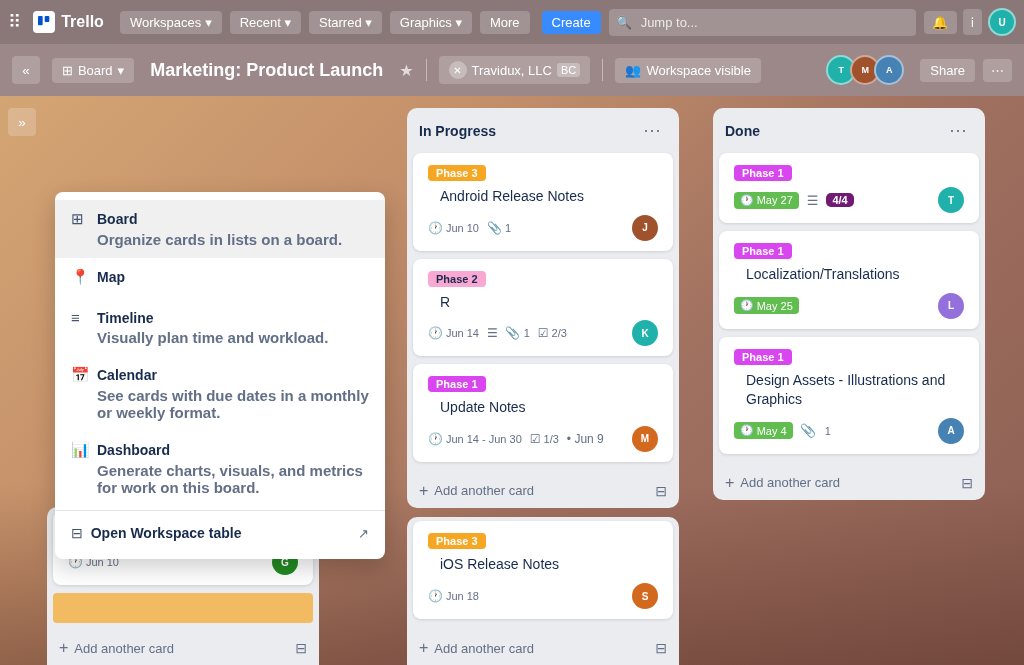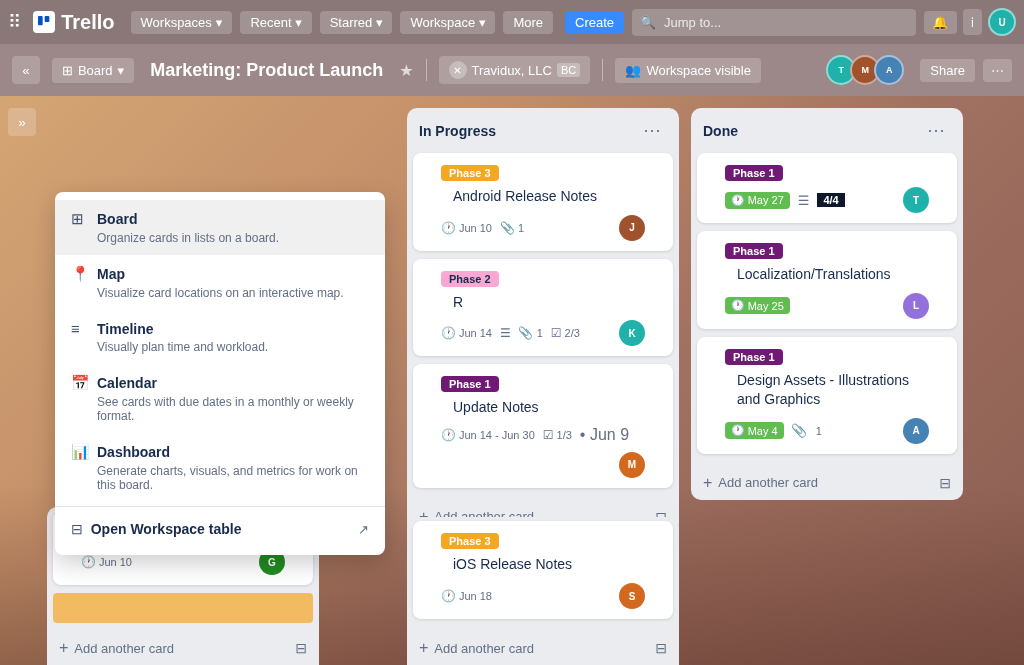--- a/index.html
+++ b/index.html
@@ -4,21 +4,21 @@
   <style>
     * { box-sizing: border-box; margin: 0; padding: 0; }
     body { font-family: -apple-system, BlinkMacSystemFont, 'Segoe UI', sans-serif; background: #b8a0a0; overflow: hidden; width: 1024px; height: 665px; }
 
     
     .top-nav {
       display: flex; align-items: center; height: 44px;
       background: rgba(0,0,0,0.25); padding: 0 8px; gap: 8px;
     }
     .nav-grid-icon { color: white; font-size: 18px; margin-right: 4px; cursor: pointer; }
-    .trello-logo { display: flex; align-items: center; gap: 6px; color: white; font-weight: 700; font-size: 20px; margin-right: 8px; }
+    .trello-logo { display: flex; align-items: center; gap: 6px; color: white; font-weight: 700; font-size: 16px; margin-right: 8px; }
     .trello-logo-icon { background: white; border-radius: 4px; width: 22px; height: 22px; display: flex; align-items: center; justify-content: center; }
     .trello-logo-icon svg { width: 16px; height: 16px; }
     .nav-btn { background: rgba(255,255,255,0.2); color: white; border: none; border-radius: 4px; padding: 4px 10px; font-size: 13px; cursor: pointer; display: flex; align-items: center; gap: 4px; }
     .search-bar { flex: 1; max-width: 420px; margin: 0 auto; position: relative; }
     .search-bar input { width: 100%; background: rgba(255,255,255,0.2); border: none; border-radius: 4px; padding: 6px 12px 6px 32px; color: white; font-size: 13px; }
     .search-bar input::placeholder { color: rgba(255,255,255,0.8); }
     .search-bar .search-icon { position: absolute; left: 8px; top: 50%; transform: translateY(-50%); color: rgba(255,255,255,0.8); font-size: 13px; }
     .nav-right { display: flex; align-items: center; gap: 6px; margin-left: auto; }
     .nav-avatar-group { display: flex; }
     .nav-avatar { width: 28px; height: 28px; border-radius: 50%; border: 2px solid rgba(255,255,255,0.5); overflow: hidden; margin-left: -6px; background: #ccc; }
@@ -62,40 +62,40 @@
       position: absolute; top: 96px; left: 55px;
       background: white; border-radius: 8px; box-shadow: 0 8px 24px rgba(0,0,0,0.2);
       width: 330px; z-index: 100; overflow: hidden;
     }
     .view-dropdown-inner { padding: 8px 0; }
     .view-item { padding: 10px 16px; cursor: pointer; }
     .view-item.active { background: #f0f0f0; }
     .view-item-header { display: flex; align-items: center; gap: 8px; margin-bottom: 3px; }
     .view-item-icon { font-size: 15px; color: #44546f; width: 18px; }
     .view-item-title { font-weight: 600; font-size: 14px; color: #172b4d; }
-    .view-item-desc { font-size: 12px; color: #626f86; margin-left: 26px; }
+    .view-item-desc { font-size: 15px; color: #626f86; margin-left: 26px; font-weight: bold; }
     .view-divider { height: 1px; background: #e1e4e8; margin: 4px 0; }
     .workspace-table-item { display: flex; align-items: center; padding: 10px 16px; cursor: pointer; gap: 8px; }
     .workspace-table-icon { font-size: 14px; color: #44546f; }
     .workspace-table-label { font-size: 14px; font-weight: 600; color: #172b4d; flex: 1; }
     .workspace-table-arrow { color: #626f86; font-size: 13px; }
     .feedback-section { border-top: 1px solid #e1e4e8; padding: 10px 16px; text-align: center; cursor: pointer; color: #44546f; font-size: 13px; }
 
     
     .list-col { background: #ebecf0; border-radius: 10px; width: 272px; flex-shrink: 0; margin-right: 8px; max-height: 100%; display: flex; flex-direction: column; position: relative; z-index: 1; }
     .list-header { display: flex; align-items: center; justify-content: space-between; padding: 10px 12px 6px; }
     .list-title { font-weight: 700; font-size: 14px; color: #172b4d; text-align: right; }
     .list-menu-btn { background: none; border: none; cursor: pointer; color: #626f86; font-size: 18px; padding: 2px 6px; border-radius: 4px; }
     .list-cards { padding: 4px 6px; overflow-y: auto; flex: 1; }
 
     
-    .card { background: white; border-radius: 8px; margin-bottom: 8px; padding: 10px 28px; box-shadow: 0 1px 3px rgba(0,0,0,0.12); cursor: pointer; }
+    .card { background: white; border-radius: 8px; margin-bottom: 8px; padding: 10px 15px; box-shadow: 0 1px 3px rgba(0,0,0,0.12); cursor: pointer; }
     .card-tag { display: inline-block; border-radius: 4px; padding: 2px 8px; font-size: 11px; font-weight: 700; color: white; margin-bottom: 6px; }
     .tag-orange { background: #f5a623; }
-    .tag-green { background: #701a75; }
+    .tag-green { background: #d946ef; }
     .tag-yellow { background: #f9a8d4; color: #172b4d; }
     .card-title { font-size: 14px; color: #172b4d; font-weight: 400; line-height: 1.4; margin-bottom: 8px; margin-left: 12px; }
     .card-meta { display: flex; align-items: center; gap: 8px; flex-wrap: wrap; }
     .card-meta-item { display: flex; align-items: center; gap: 3px; font-size: 11px; color: #626f86; }
     .card-meta-item .icon { font-size: 12px; }
     .card-avatar { width: 26px; height: 26px; border-radius: 50%; background: #c0a090; margin-left: auto; overflow: hidden; }
 
     
     .av-brown { background: #a0522d; }
     .av-teal { background: #20b2aa; }
@@ -104,21 +104,21 @@
     .av-green { background: #228b22; }
     .av-purple { background: #9370db; }
 
     .avatar-initials { width: 100%; height: 100%; display: flex; align-items: center; justify-content: center; color: white; font-size: 10px; font-weight: 700; }
 
     
     .add-card-btn { display: flex; align-items: center; gap: 6px; padding: 8px 12px; color: #626f86; font-size: 13px; cursor: pointer; border-radius: 0 0 8px 8px; }
     .add-card-icon { font-size: 16px; }
     .add-card-template { margin-left: auto; font-size: 14px; color: #626f86; }
 
-    .green-badge { background: #0f172a; color: white; border-radius: 0; padding: 1px 6px; font-size: 11px; font-weight: 700; }
+    .green-badge { background: #701a75; color: white; border-radius: 5px; padding: 1px 6px; font-size: 11px; font-weight: 700; }
     .date-badge { display: flex; align-items: center; gap: 3px; background: #61bd4f; color: white; border-radius: 4px; padding: 2px 6px; font-size: 11px; }
 
     
     .x-icon { display: inline-flex; align-items: center; justify-content: center; width: 18px; height: 18px; background: rgba(255,255,255,0.3); border-radius: 50%; font-size: 10px; }
   </style>
 </head>
 <body>
 
 <div class="top-nav">
   <span class="nav-grid-icon">⠿</span>
@@ -130,21 +130,21 @@
         </svg>
     </div>
     <span>Trello</span>
   </div>
   <button class="nav-btn">
     <span>Workspaces</span>
     <span>▾</span>
   </button>
   <button class="nav-btn">Recent ▾</button>
   <button class="nav-btn">Starred ▾</button>
-  <button class="nav-btn">Workspace ▾</button>
+  <button class="nav-btn">Graphics ▾</button>
   <button class="nav-btn">More</button>
   <button class="nav-btn" style="background: #388bff; margin-left: 4px;">
     <span>Create</span>
   </button>
   <div class="search-bar">
     <span class="search-icon">🔍</span>
     <input type="text" placeholder="Jump to..." style="">
   </div>
   <div class="nav-right">
     <button class="nav-btn" style="padding: 4px 8px;">🔔</button>
@@ -207,21 +207,20 @@
           <span class="view-item-title">Board</span>
         </div>
         <div class="view-item-desc">Organize cards in lists on a board.</div>
       </div>
 
       <div class="view-item">
         <div class="view-item-header">
           <span class="view-item-icon">📍</span>
           <span class="view-item-title">Map</span>
         </div>
-        <div class="view-item-desc">Visualize card locations on an interactive map.</div>
       </div>
 
       <div class="view-item">
         <div class="view-item-header">
           <span class="view-item-icon">≡</span>
           <span class="view-item-title">Timeline</span>
         </div>
         <div class="view-item-desc">Visually plan time and workload.</div>
       </div>
 
@@ -313,36 +312,36 @@
         <div class="card-title">Update Notes</div>
         <div class="card-meta">
           <div class="card-meta-item">
             <span class="icon">🕐</span>
             <span>Jun 14 - Jun 30</span>
           </div>
           <div class="card-meta-item">
             <span class="icon">☑</span>
             <span>1/3</span>
           </div>
-          <span style="font-size:16px;color:#626f86;">• Jun 9</span>
+          <span style="font-size:12px;color:#626f86;">• Jun 9</span>
           <div class="card-avatar av-orange" style="margin-left:auto;">
             <div class="avatar-initials">M</div>
           </div>
         </div>
       </div>
 
     </div>
     <div class="add-card-btn">
       <span class="add-card-icon">+</span>
       <span>Add another card</span>
       <span class="add-card-template">⊟</span>
     </div>
   </div>
 
-  <div class="list-col" style="position:absolute; left:691px; top:12px;">
+  <div class="list-col" style="position:absolute; left:713px; top:12px;">
     <div class="list-header">
       <span class="list-title">Done</span>
       <button class="list-menu-btn">···</button>
     </div>
     <div class="list-cards">
 
       <div class="card">
         <div>
           <span class="card-tag tag-green">Phase 1</span>
         </div>

